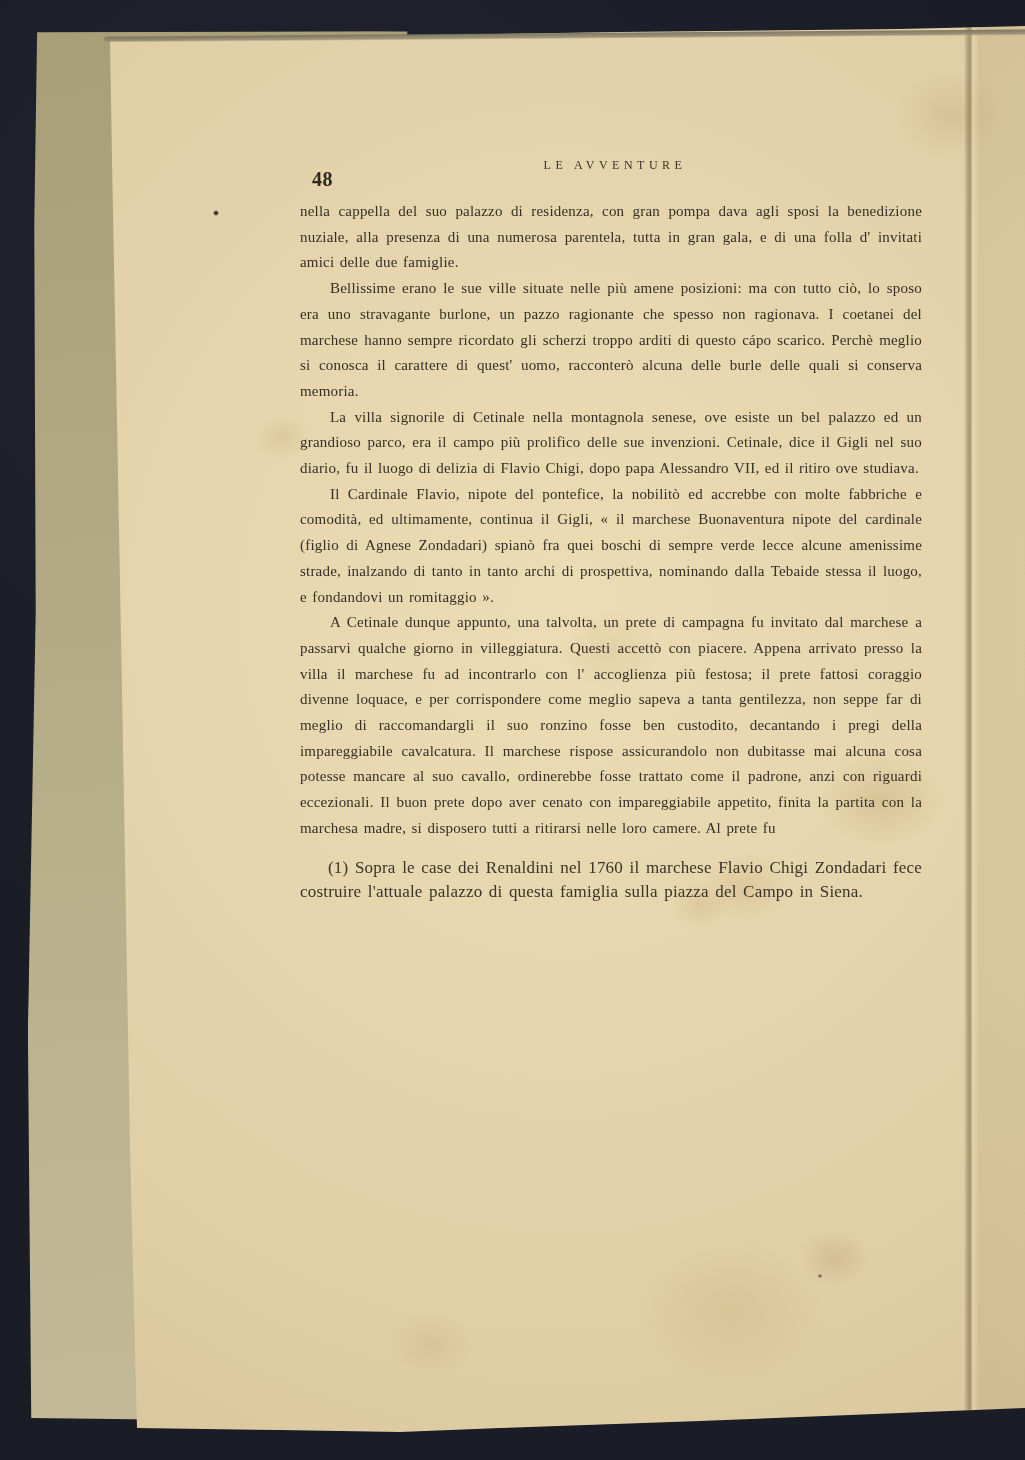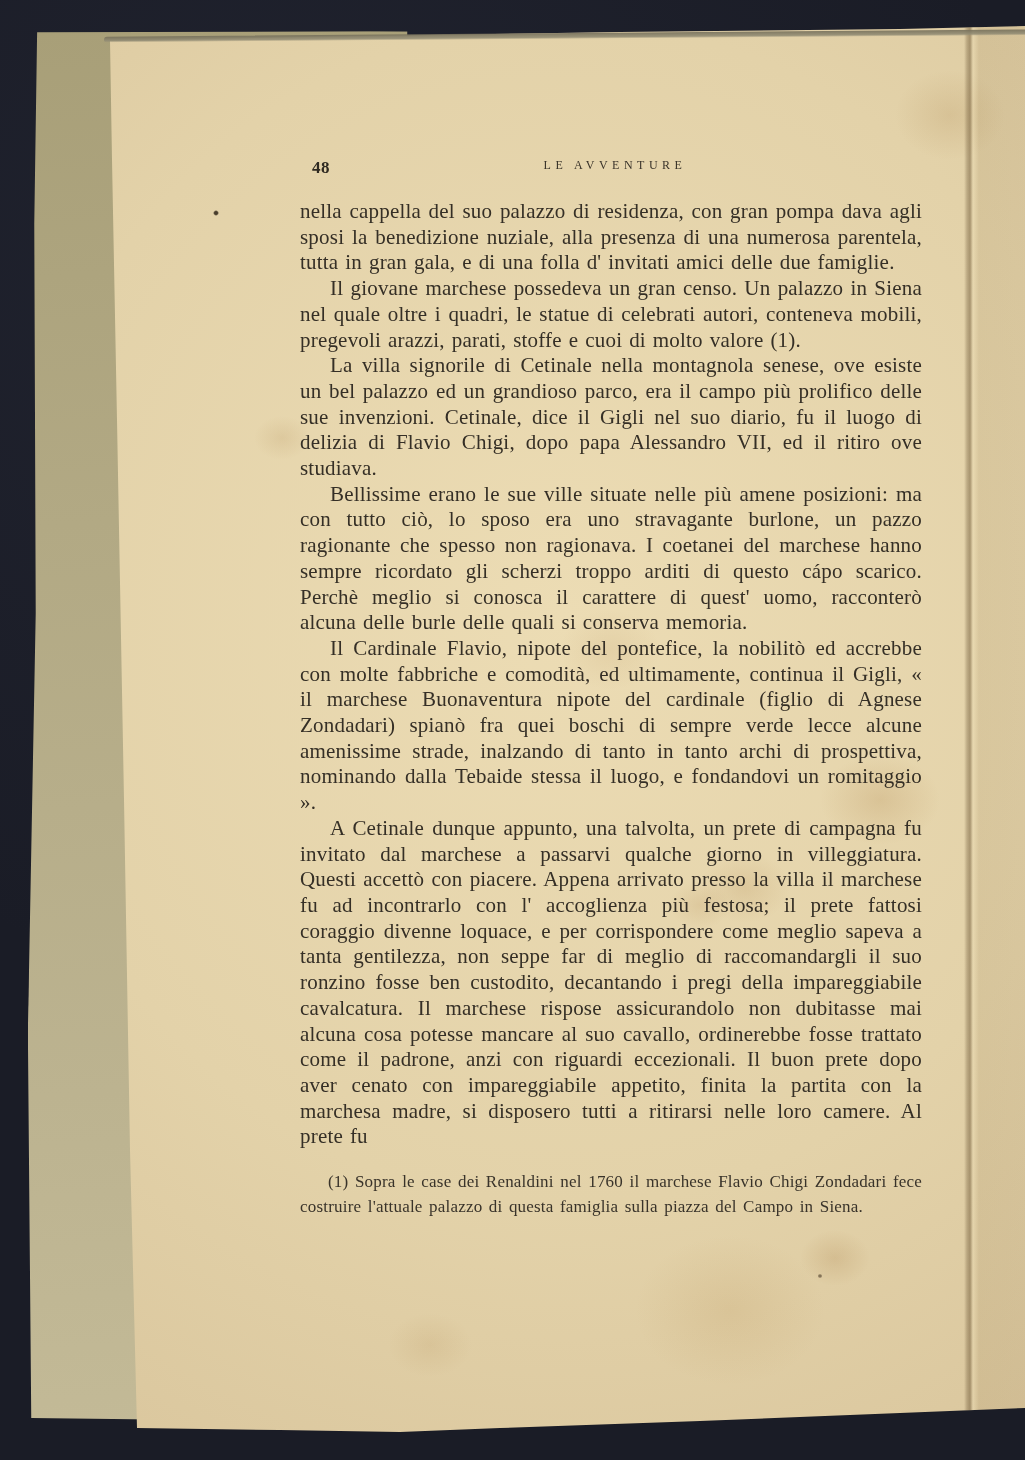--- a/index.html
+++ b/index.html
@@ -58,38 +58,38 @@
     background:linear-gradient(to bottom,#756f5a,#938d75 70%,rgba(147,141,117,0));
     transform:rotate(-0.45deg);
     border-radius:3px;opacity:.9;z-index:3;
   }
   .text-area{
     position:absolute;left:300px;top:158px;width:622px;z-index:4;
     color:#352f26;
   }
   .page-header{position:relative;height:32px;}
   .page-number{
-    position:absolute;left:12px;top:0;
-    font-size:17px;font-weight:bold;letter-spacing:.5px;color:#2f2a21;
+    position:absolute;left:12px;top:10px;
+    font-size:20px;font-weight:bold;letter-spacing:.5px;color:#2f2a21;
   }
   .running-header{
     text-align:center;padding-left:8px;
     font-size:12px;letter-spacing:4.5px;color:#3a342a;
     font-variant:small-caps;text-transform:uppercase;
   }
   .body-text{margin-top:9px;}
   .body-text p{
     margin:0;
-    font-size:21px;line-height:25.7px;
+    font-size:15px;line-height:25.7px;
     text-align:justify;text-indent:30px;
     word-spacing:1.5px;letter-spacing:.2px;
   }
   .body-text p.no-indent{text-indent:0;}
   .footnote{
-    margin-top:20px;
+    margin-top:14px;
     font-size:17px;line-height:24.5px;
     text-align:justify;text-indent:28px;
     word-spacing:2px;letter-spacing:.2px;color:#39332a;
   }
 </style>
 </head>
 <body>
 
 <div class="photo">
 
@@ -101,23 +101,22 @@
 
   <div class="text-area">
 
     <div class="page-header">
       <span class="page-number">48</span>
       <div class="running-header">LE AVVENTURE</div>
     </div>
 
     <div class="body-text">
       <p class="no-indent">nella cappella del suo palazzo di residenza, con gran pompa dava agli sposi la benedizione nuziale, alla presenza di una numerosa parentela, tutta in gran gala, e di una folla d' invitati amici delle due famiglie.</p>
-      <p>Il giovane marchese possedeva un gran censo. Un palazzo in Siena nel quale oltre i quadri, le statue di celebrati autori, conteneva mobili, pregevoli arazzi, parati, stoffe e cuoi di molto valore (1).</p>
+      <p>Bellissime erano le sue ville situate nelle più amene posizioni: ma con tutto ciò, lo sposo era uno stravagante burlone, un pazzo ragionante che spesso non ragionava. I coetanei del marchese hanno sempre ricordato gli scherzi troppo arditi di questo cápo scarico. Perchè meglio si conosca il carattere di quest' uomo, racconterò alcuna delle burle delle quali si conserva memoria.</p>
       <p>La villa signorile di Cetinale nella montagnola senese, ove esiste un bel palazzo ed un grandioso parco, era il campo più prolifico delle sue invenzioni. Cetinale, dice il Gigli nel suo diario, fu il luogo di delizia di Flavio Chigi, dopo papa Alessandro VII, ed il ritiro ove studiava.</p>
-      <p>Bellissime erano le sue ville situate nelle più amene posizioni: ma con tutto ciò, lo sposo era uno stravagante burlone, un pazzo ragionante che spesso non ragionava. I coetanei del marchese hanno sempre ricordato gli scherzi troppo arditi di questo cápo scarico. Perchè meglio si conosca il carattere di quest' uomo, racconterò alcuna delle burle delle quali si conserva memoria.</p>
       <p>Il Cardinale Flavio, nipote del pontefice, la nobilitò ed accrebbe con molte fabbriche e comodità, ed ultimamente, continua il Gigli, « il marchese Buonaventura nipote del cardinale (figlio di Agnese Zondadari) spianò fra quei boschi di sempre verde lecce alcune amenissime strade, inalzando di tanto in tanto archi di prospettiva, nominando dalla Tebaide stessa il luogo, e fondandovi un romitaggio ».</p>
       <p>A Cetinale dunque appunto, una talvolta, un prete di campagna fu invitato dal marchese a passarvi qualche giorno in villeggiatura. Questi accettò con piacere. Appena arrivato presso la villa il marchese fu ad incontrarlo con l' accoglienza più festosa; il prete fattosi coraggio divenne loquace, e per corrispondere come meglio sapeva a tanta gentilezza, non seppe far di meglio di raccomandargli il suo ronzino fosse ben custodito, decantando i pregi della impareggiabile cavalcatura. Il marchese rispose assicurandolo non dubitasse mai alcuna cosa potesse mancare al suo cavallo, ordinerebbe fosse trattato come il padrone, anzi con riguardi eccezionali. Il buon prete dopo aver cenato con impareggiabile appetito, finita la partita con la marchesa madre, si disposero tutti a ritirarsi nelle loro camere. Al prete fu</p>
     </div>
 
     <div class="footnote">(1) Sopra le case dei Renaldini nel 1760 il marchese Flavio Chigi Zondadari fece costruire l'attuale palazzo di questa famiglia sulla piazza del Campo in Siena.</div>
 
   </div>
 </div>
 
 </body></html>

